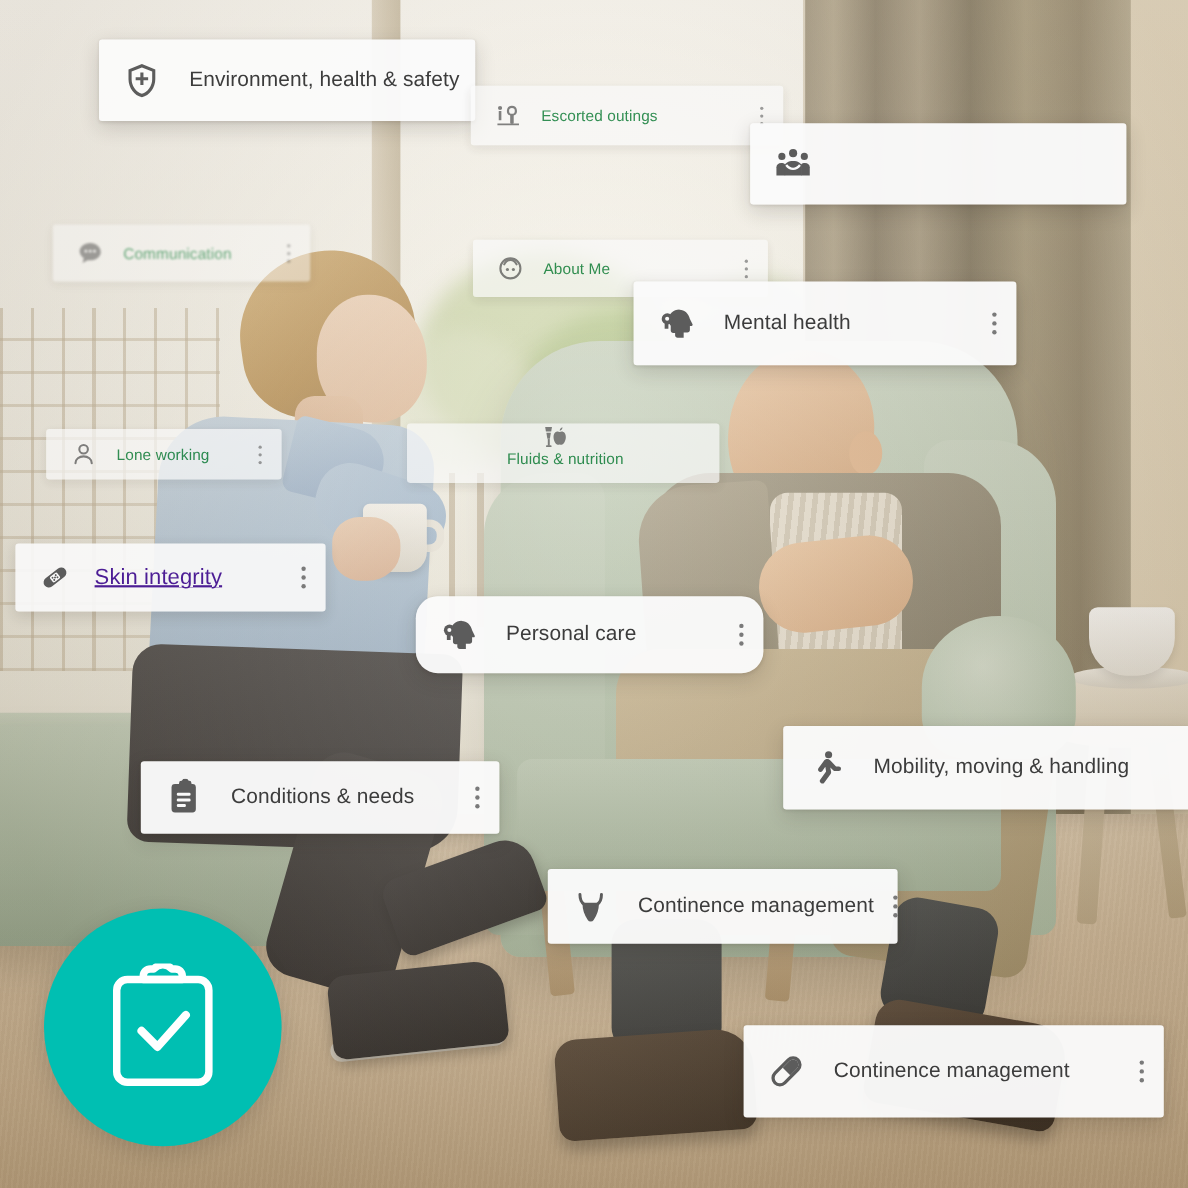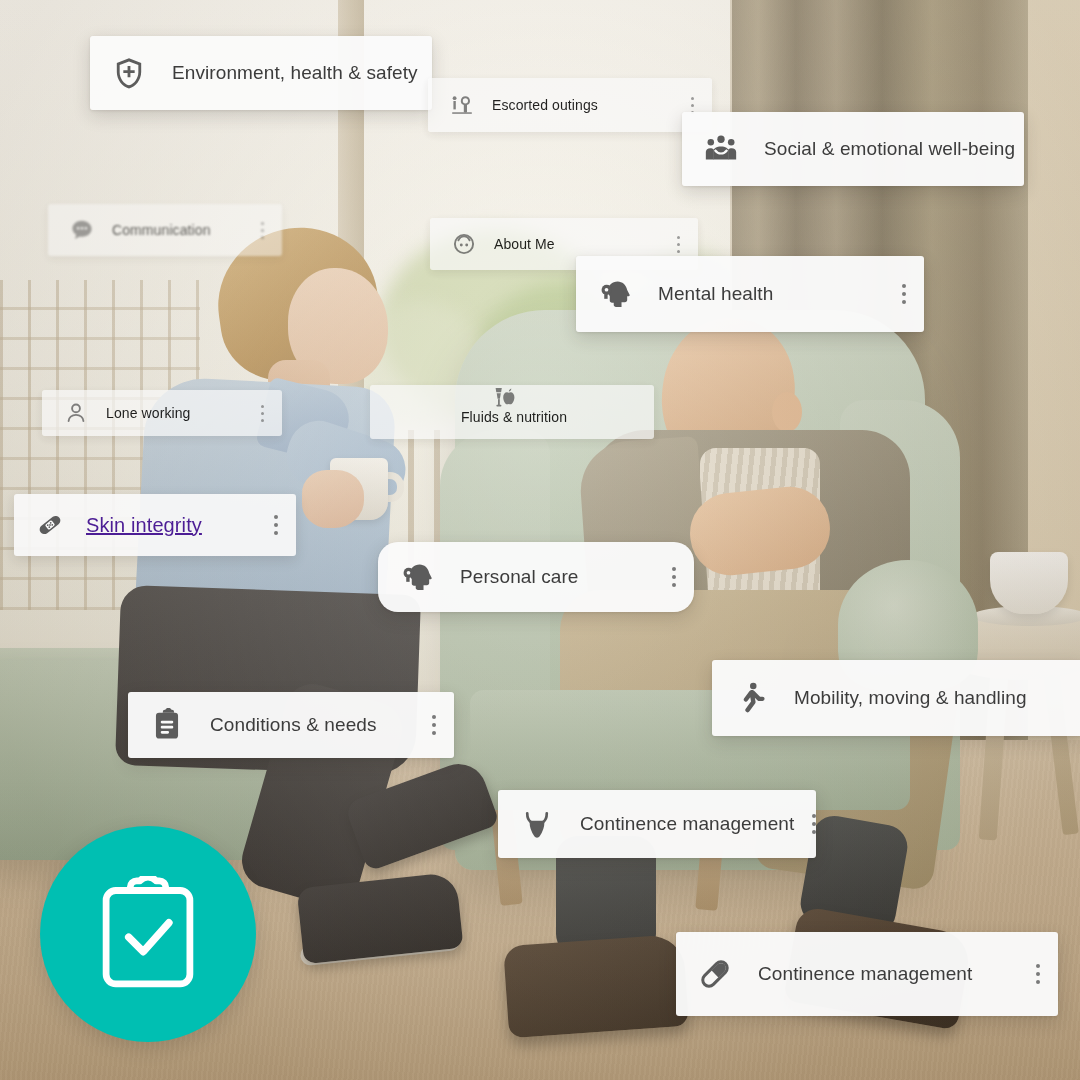--- a/index.html
+++ b/index.html
@@ -358,21 +358,21 @@
 
   
   .card.back {
     background: rgba(250,250,250,.80);
     box-shadow: 0 3px 10px rgba(40,34,24,.10);
     height: 54px;
     opacity: .86;
     filter: blur(.35px);
   }
   .card.back .ico { width: 24px; height: 24px; margin-right: 18px; color: #6E6E6E; }
-  .card.back .lbl { font-size: 14px; color: #000000; }
+  .card.back .lbl { font-size: 14px; color: #15803d; }
   .card.back .dots i { width: 3px; height: 3px; background: #8E8E8E; }
 
   .card.ghost {
     opacity: .62;
     filter: blur(1.1px);
     background: rgba(250,250,250,.72);
   }
 
   .card.clipped { border-radius: 3px 0 0 3px; padding-right: 0; }
 
@@ -490,21 +490,20 @@
           <svg viewBox="0 0 24 24" fill="currentColor">
             <circle cx="12" cy="5.1" r="2.6"></circle>
             <circle cx="4.8" cy="7.2" r="2.3"></circle>
             <circle cx="19.2" cy="7.2" r="2.3"></circle>
             <path d="M1.3 19.4v-5.2c0-1.6 1.3-2.7 3.1-2.7 1 0 1.9.3 2.5.9v7H1.3Z"></path>
             <path d="M17.1 12.4c.6-.6 1.5-.9 2.5-.9 1.8 0 3.1 1.1 3.1 2.7v5.2h-5.6v-7Z"></path>
             <path d="M6.6 19.4v-5.9c0-2 2.4-3.3 5.4-3.3s5.4 1.3 5.4 3.3v5.9H6.6Z"></path>
             <path d="M7.6 12.7c1.3 1.7 2.7 2.5 4.4 2.5s3.1-.8 4.4-2.5" stroke="#FAFAFA" stroke-width="1.5" fill="none"></path>
           </svg>
         </span>
-        <span class="lbl">Social &amp; emotional well-being</span>
       </div>
       <div class="card back ghost" style="left: 48px; top: 204px; width: 234px; height: 52px;">
         <span class="ico">
           <svg viewBox="0 0 24 24" fill="currentColor">
             <path d="M12 2.8c-5.3 0-9.6 3.4-9.6 7.7 0 2.5 1.5 4.7 3.8 6.1l-1.2 4.4 4.6-2.5c.8.2 1.6.2 2.4.2 5.3 0 9.6-3.4 9.6-7.7S17.3 2.8 12 2.8Z"></path>
             <circle cx="8.1" cy="10.3" r="1.25" fill="#FAFAFA"></circle>
             <circle cx="12" cy="10.3" r="1.25" fill="#FAFAFA"></circle>
             <circle cx="15.9" cy="10.3" r="1.25" fill="#FAFAFA"></circle>
           </svg>
         </span>
@@ -540,21 +539,21 @@
             <circle cx="6" cy="9" r="1.3" fill="#FAFAFA"></circle>
           </svg>
         </span>
         <span class="lbl">Mental health</span>
         <span class="dots">
           <i></i>
           <i></i>
           <i></i>
         </span>
       </div>
-      <div class="card back" style="left: 42px; top: 390px; width: 240px; height: 46px;">
+      <div class="card back" style="left: 42px; top: 390px; width: 214px; height: 46px;">
         <span class="ico">
           <svg viewBox="0 0 24 24" fill="none" stroke="currentColor" stroke-width="1.9" stroke-linecap="round">
             <circle cx="12" cy="7.4" r="3.9"></circle>
             <path d="M4.6 20.1c0-3.7 3.3-6.2 7.4-6.2s7.4 2.5 7.4 6.2"></path>
           </svg>
         </span>
         <span class="lbl">Lone working</span>
         <span class="dots">
           <i></i>
           <i></i>

